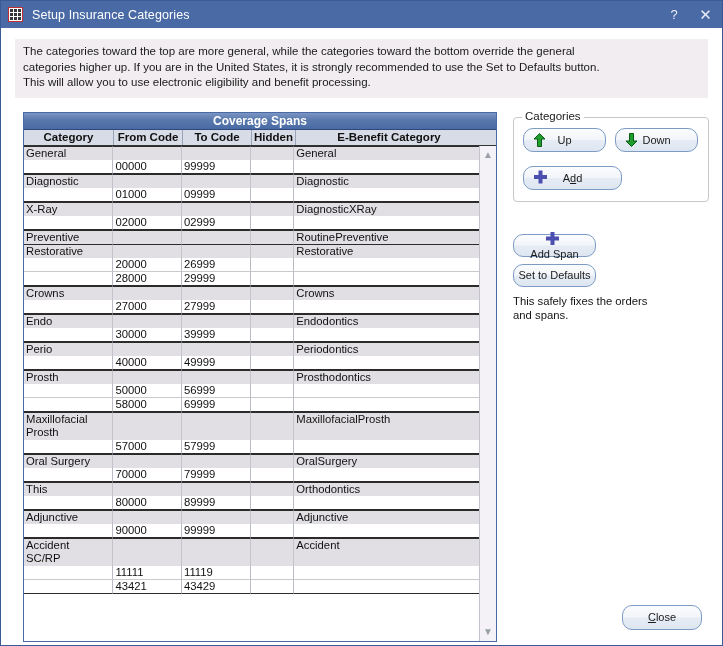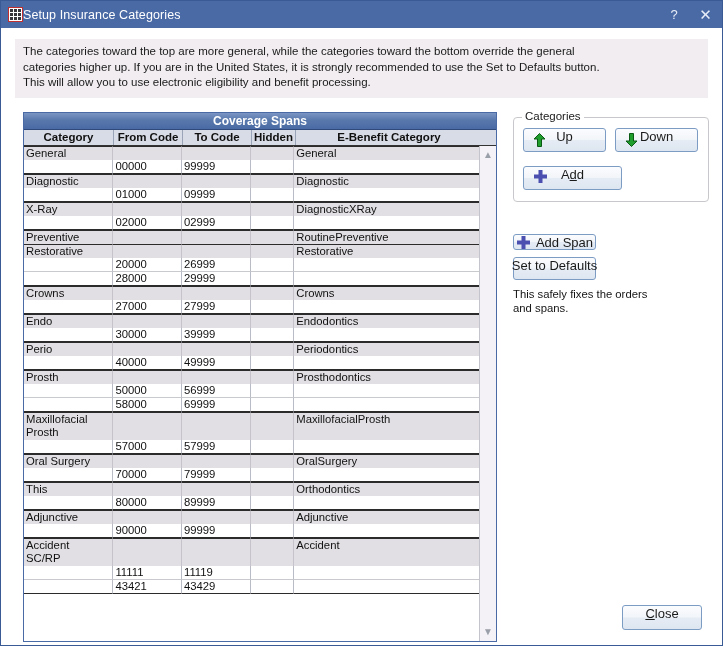--- a/index.html
+++ b/index.html
@@ -31,20 +31,21 @@
     display: grid;
     grid-template-columns: 1fr 1fr 1fr;
     grid-template-rows: 1fr 1fr 1fr;
     gap: 1px;
     padding: 1px;
     flex: 0 0 auto;
   }
   .app-icon i { background: #35353a; display: block; }
   .title-text {
     font-size: 12.5px;
+    margin-left: 9px;
     letter-spacing: .1px;
     white-space: nowrap;
   }
   .win-btns {
     position: absolute;
     right: 0; top: 0;
     height: 27px;
     display: flex;
     align-items: center;
   }
@@ -190,43 +191,44 @@
     position: absolute;
     top: -8px; left: 8px;
     background: #ffffff;
     padding: 0 3px;
     font-size: 11.5px;
     color: #202020;
   }
 
   .btn {
     border: 1px solid #7d9cc4;
-    border-radius: 3px;
+    border-radius: 10px;
     background: linear-gradient(to bottom, #fbfcfe 0%, #f2f5f9 48%, #e6ecf4 52%, #dde6f1 100%);
-    font-size: 13px;
+    font-size: 11px;
     color: #1a1a1a;
     display: flex;
+    align-items: center;
     justify-content: center;
     position: relative;
     cursor: default;
     user-select: none;
   }
   .btn .lbl { flex: 0 0 auto; }
   .btn .ico {
     position: absolute;
     left: 9px; top: 50%;
     transform: translateY(-50%);
     display: block;
   }
   .btn.ico-inline .ico { position: static; transform: none; margin-right: 5px; }
 
   .row-btns { display: flex; gap: 9px; }
   .btn-up, .btn-down { width: 83px; height: 24px; }
   .btn-add { width: 99px; height: 24px; margin-top: 14px; }
-  .btn-addspan { width: 83px; height: 16px; margin-top: 32px; }
+  .btn-addspan { width: 83px; height: 23px; margin-top: 32px; flex-direction: column; }
   .btn-setdef { width: 83px; height: 23px; margin-top: 7px; }
 
   .hint {
     font-size: 11.3px;
     color: #141414;
     line-height: 14.5px;
     margin-top: 7px;
   }
   .hint div { white-space: nowrap; }
 

